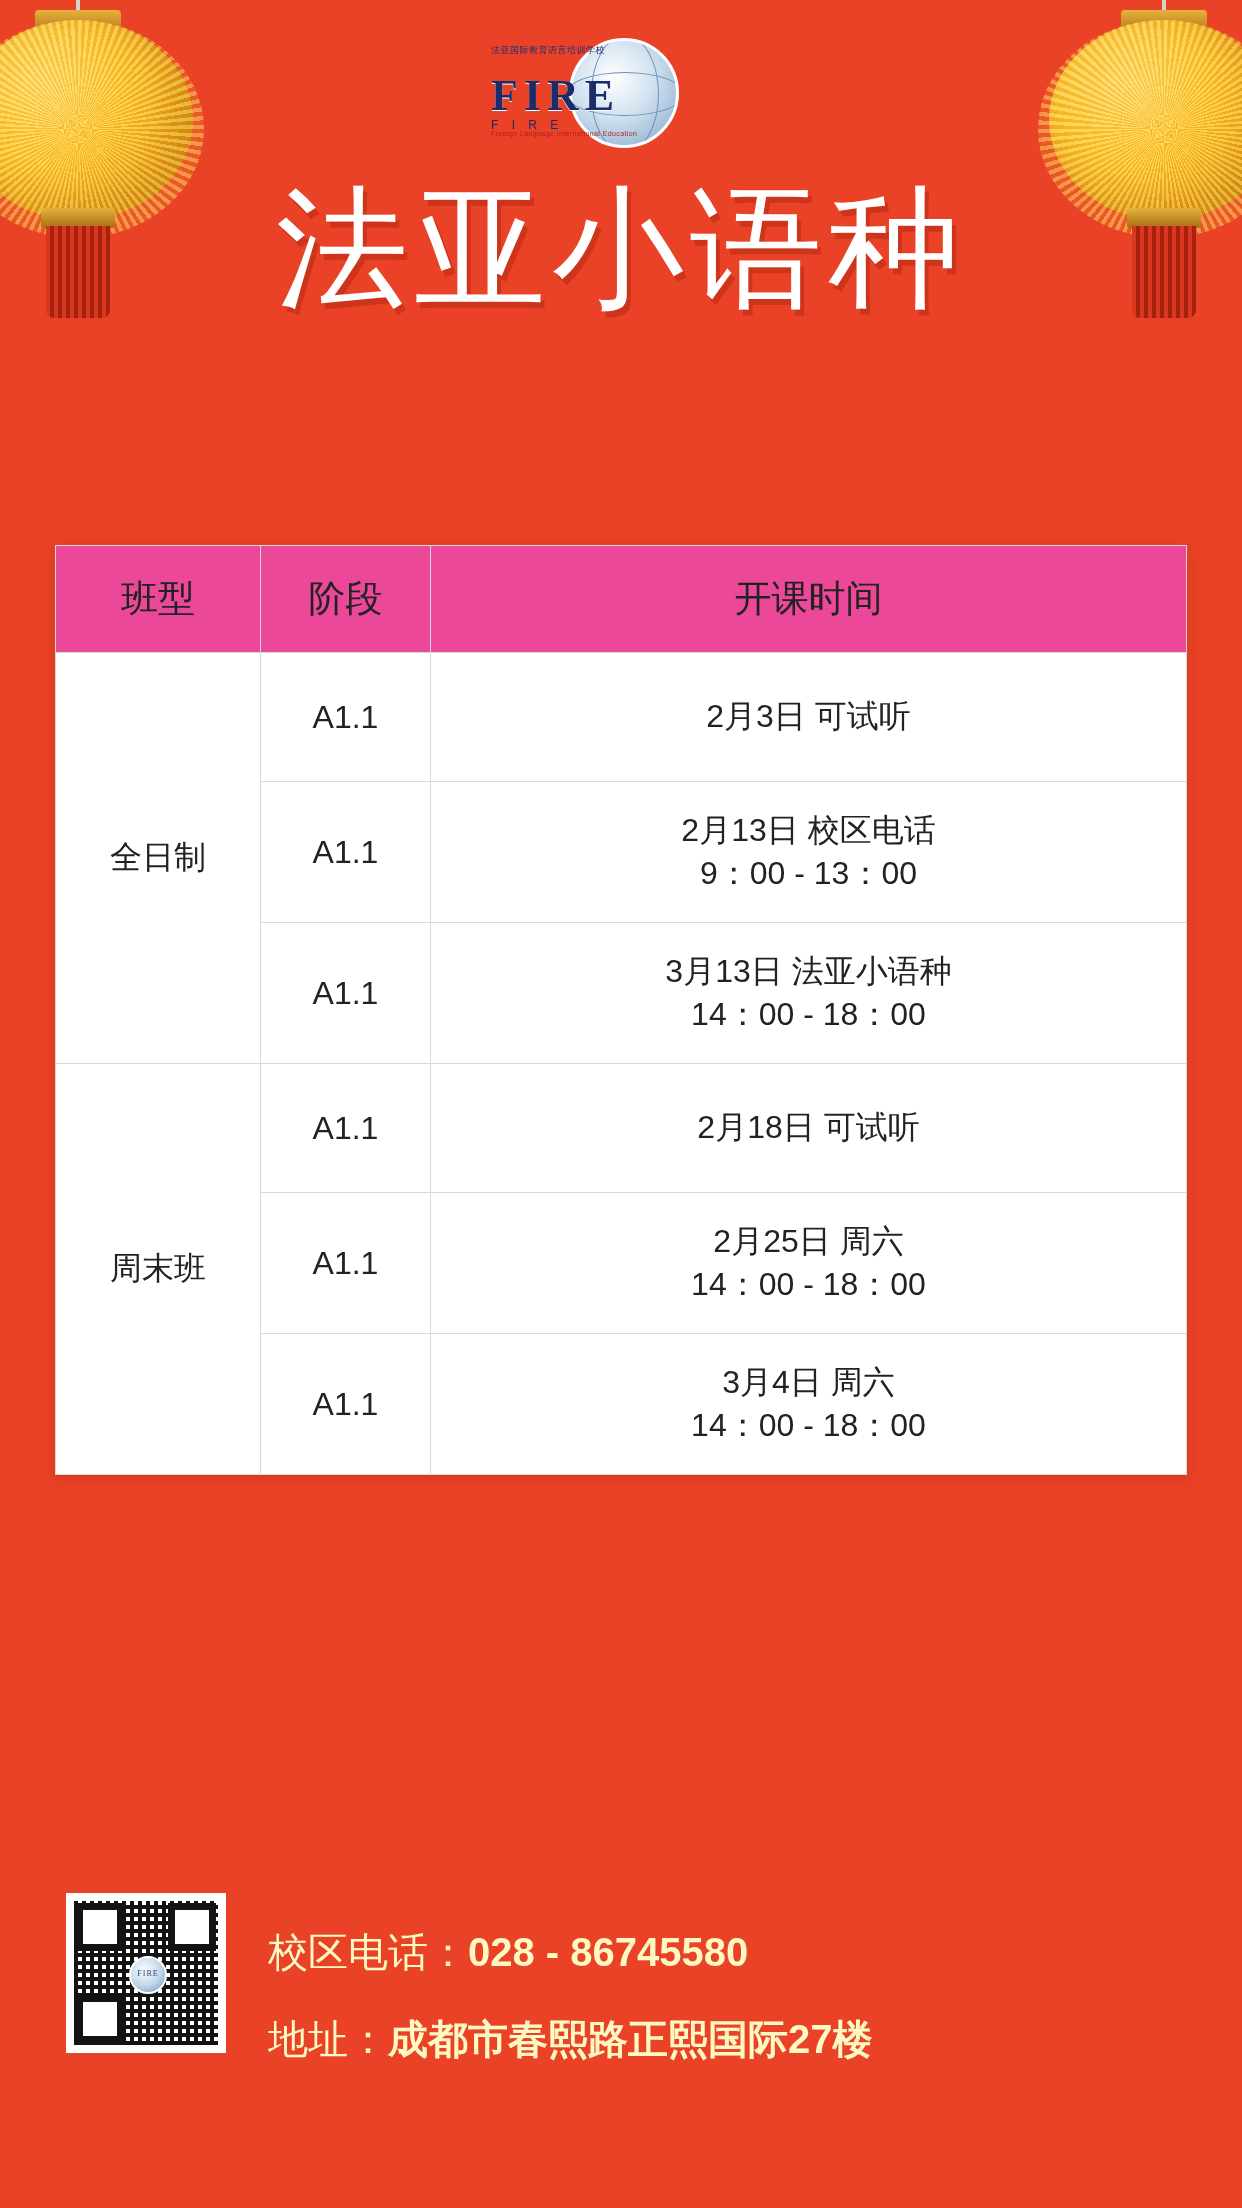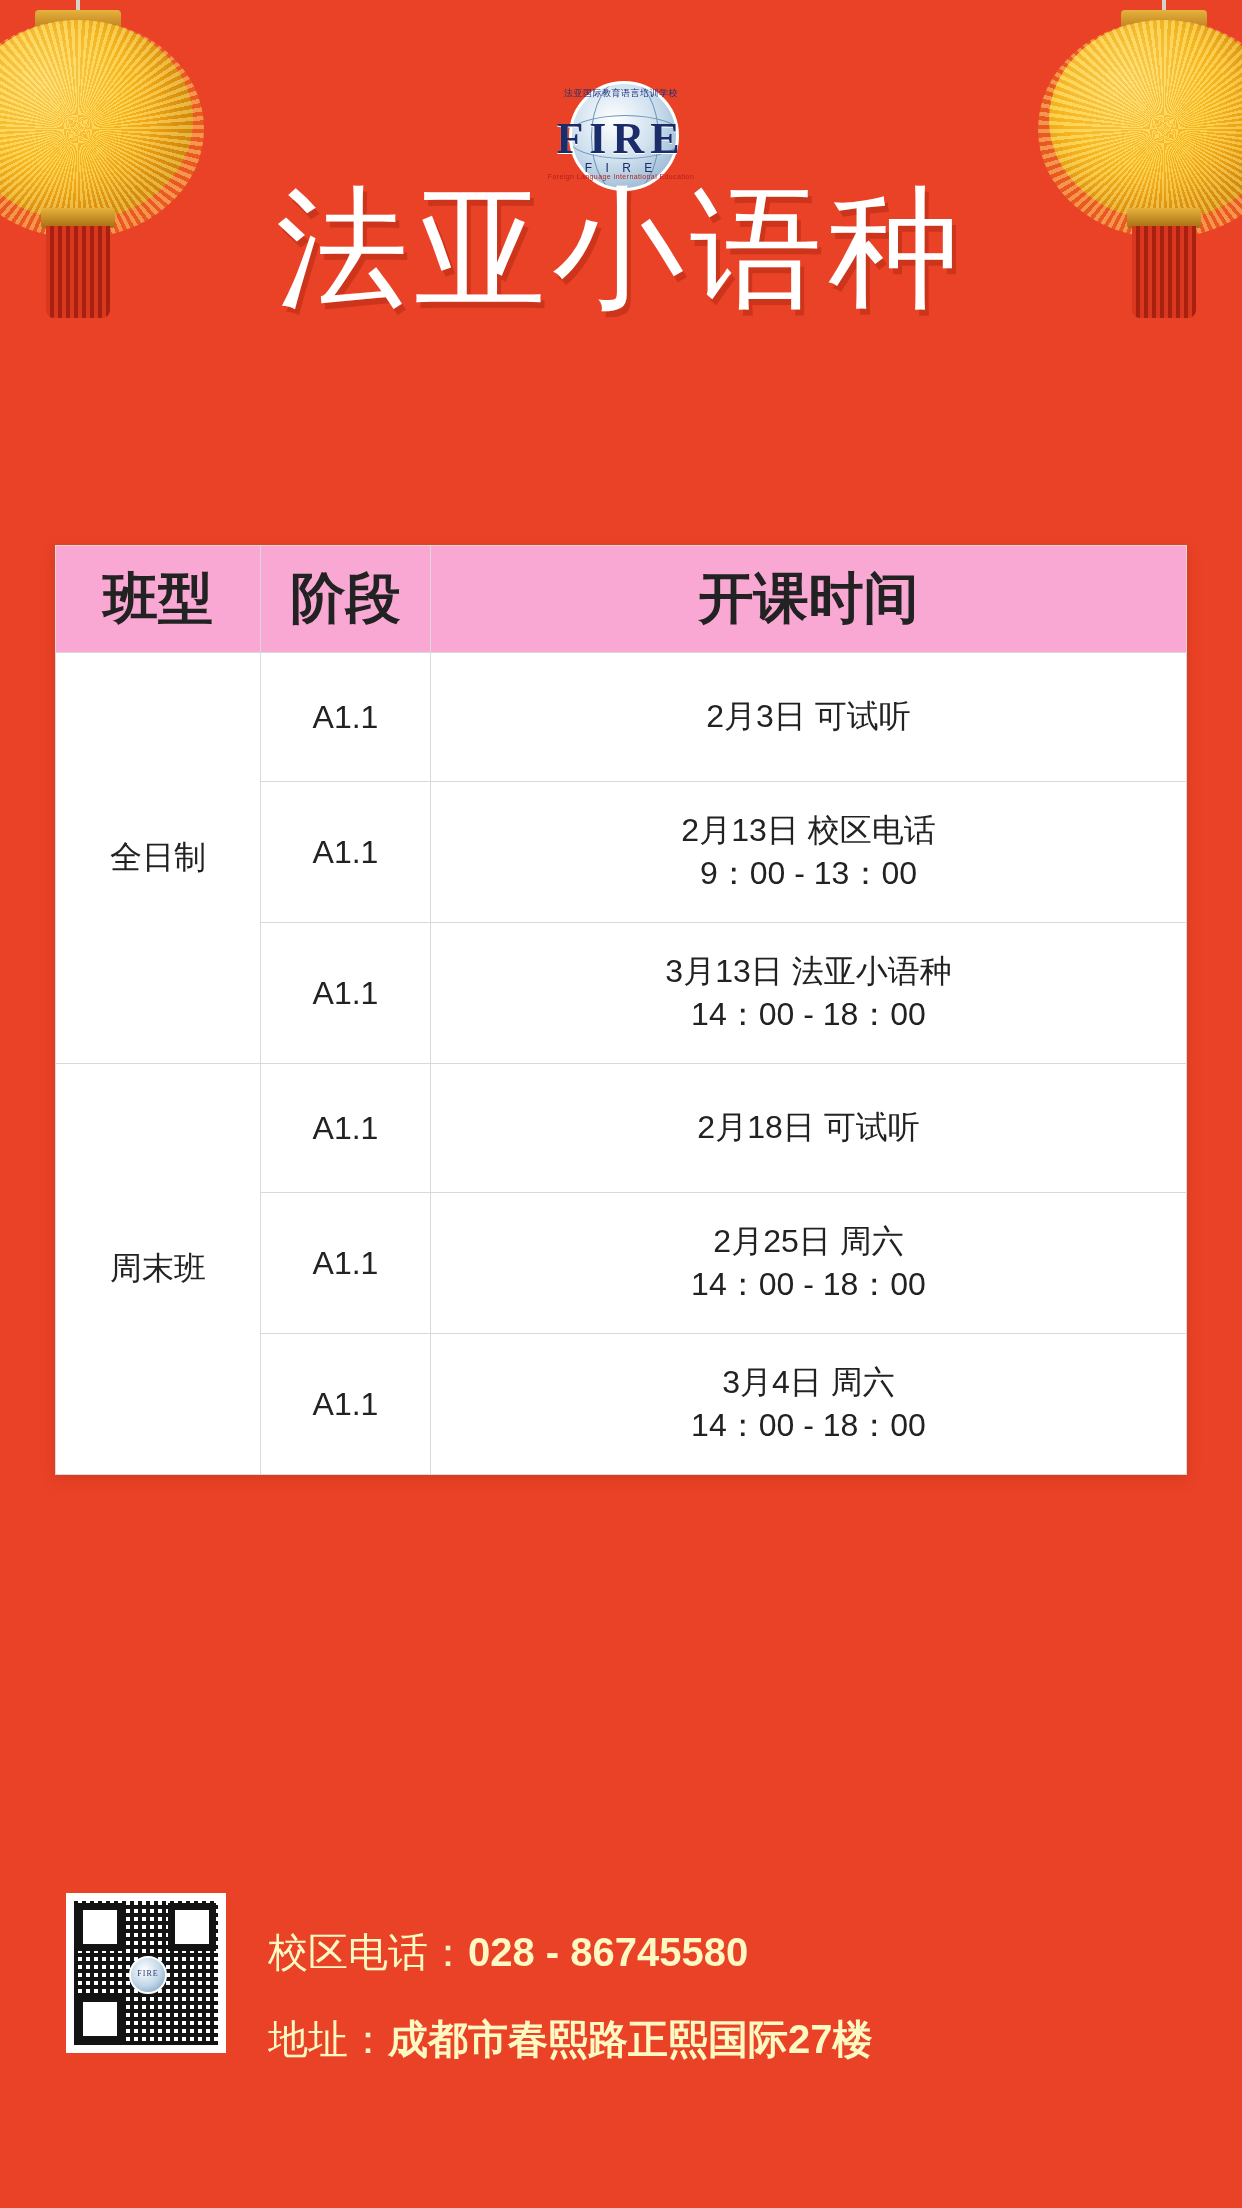--- a/index.html
+++ b/index.html
@@ -97,22 +97,20 @@
   .lantern.right { right: -72px; }
 
   
   .logo-wrap {
     position: absolute;
     left: 50%;
     top: 38px;
     width: 260px;
     height: 106px;
     margin-left: -130px;
-    text-align: center;
-    margin-top: 43px;
   }
   .logo-globe {
     position: absolute;
     left: 50%;
     top: 0;
     width: 104px;
     height: 104px;
     margin-left: -52px;
     border-radius: 50%;
     background: radial-gradient(circle at 40% 35%, #ffffff 0%, #cfe0ee 45%, #7fa6c8 100%);
@@ -191,23 +189,23 @@
   table.schedule th,
   table.schedule td {
     border: 1px solid #d9d9d9;
     text-align: center;
     vertical-align: middle;
     color: #222222;
     font-size: 32px;
     padding: 14px 6px;
   }
   table.schedule thead th {
-    background: #f9a8d4;
-    font-size: 55px;
-    font-weight: bold;
+    background: #ec4899;
+    font-size: 37px;
+    font-weight: normal;
     height: 78px;
     color: #222;
   }
   col.c1 { width: 205px; }
   col.c2 { width: 170px; }
   col.c3 { width: auto; }
   td.type-cell { font-size: 40px; }
   td.stage-cell { font-size: 38px; }
   td.time-cell { font-size: 38px; line-height: 1.35; }
   td.time-cell .ln { display: block; }

